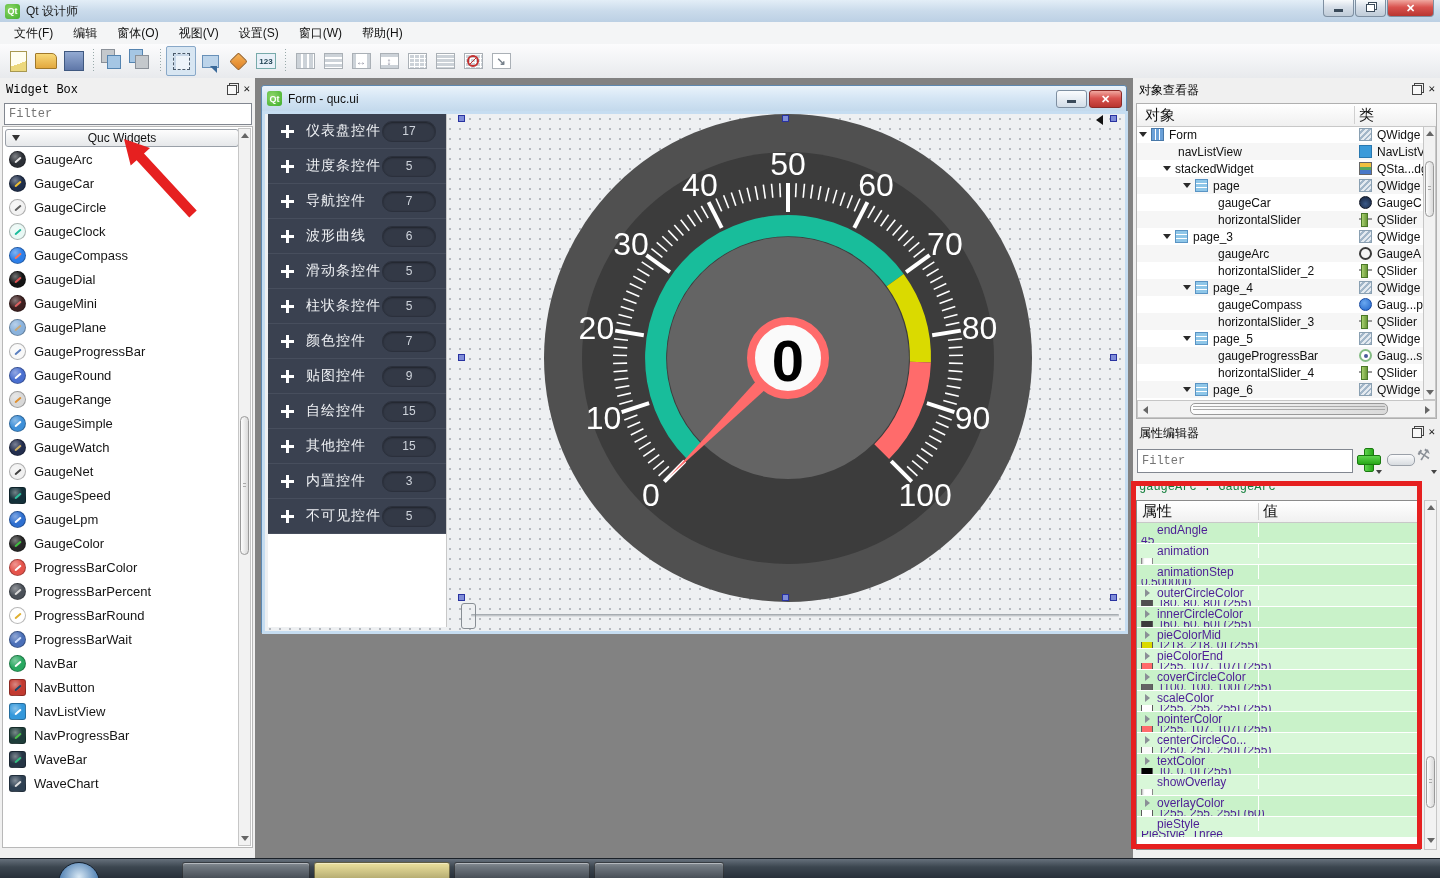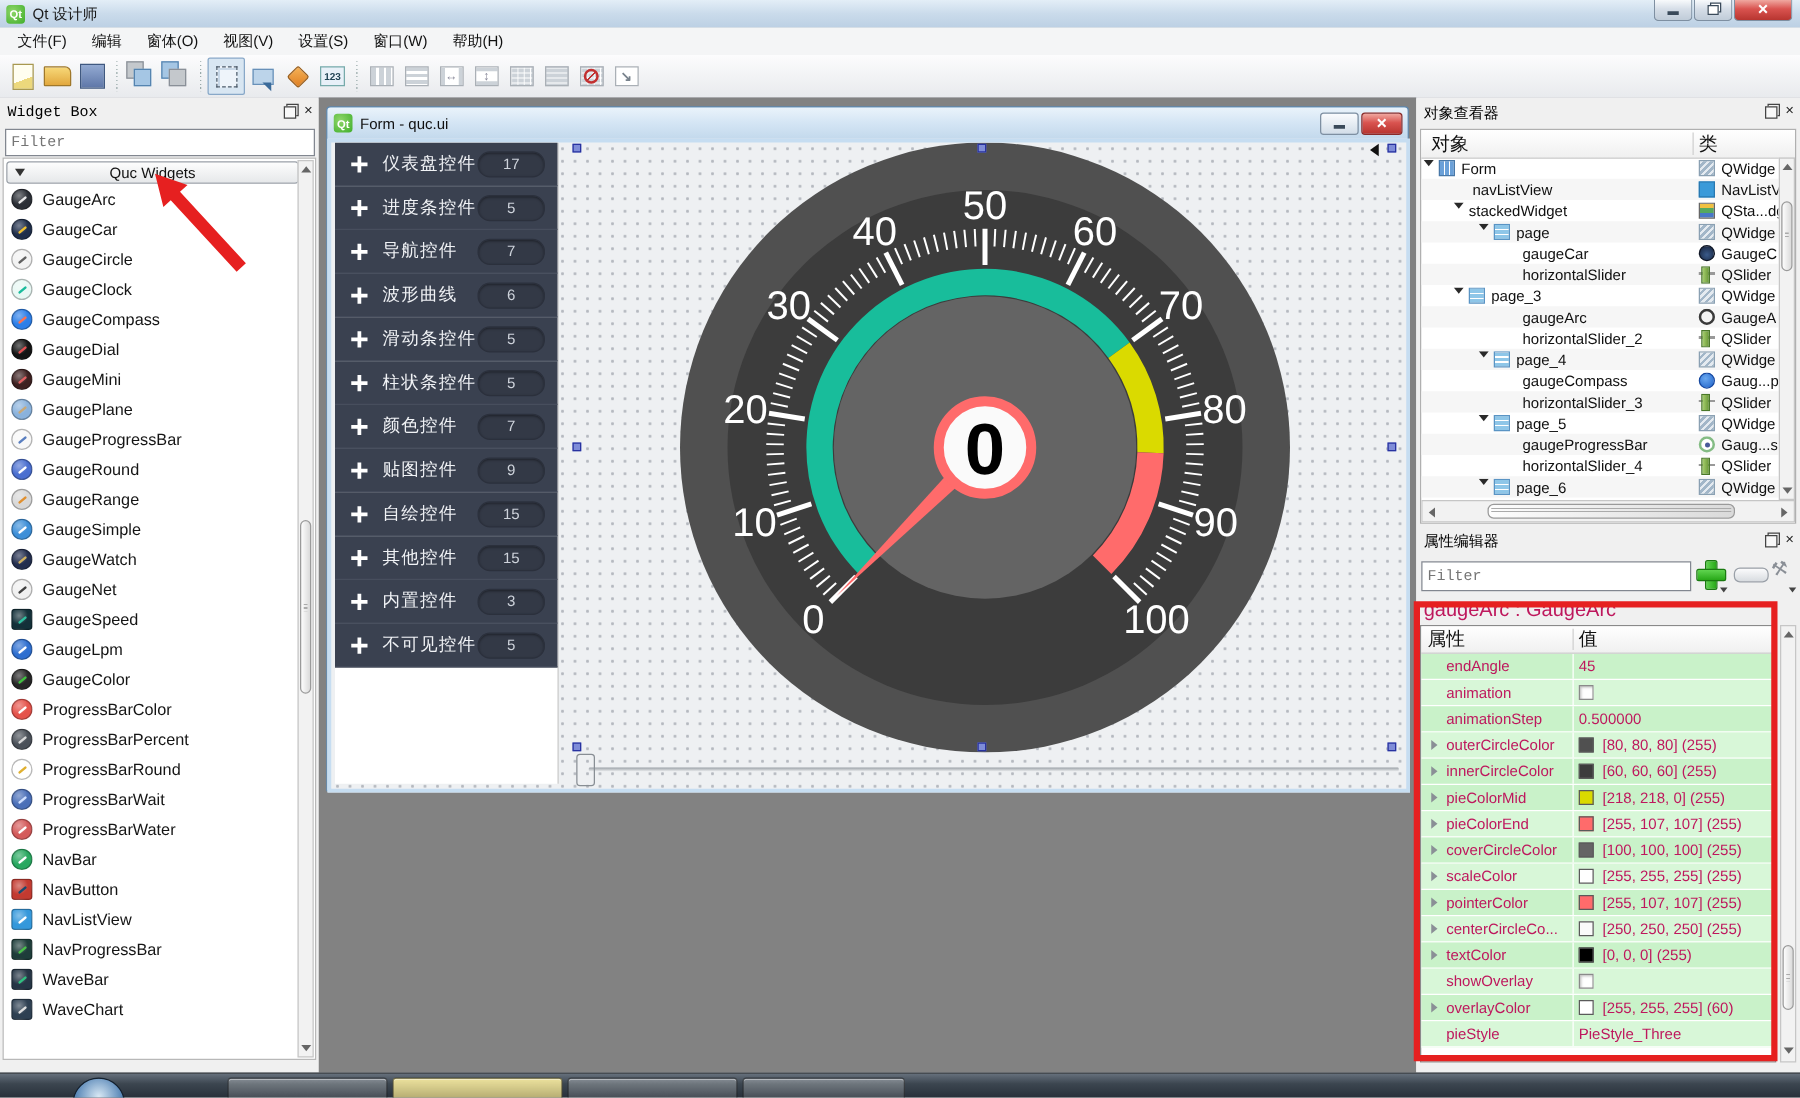--- a/index.html
+++ b/index.html
@@ -118,21 +118,21 @@
   #h-slider-track{position:absolute;height:3px;background:linear-gradient(#9aa0a6,#e8eaec);border-radius:1px;z-index:4;}
   #h-slider-handle{position:absolute;width:13px;height:24px;border:1px solid #888e94;border-radius:3px;
     background:linear-gradient(90deg,#fafbfc,#d8dcе0 60%,#cdd2d6);z-index:5;}
 
   
   #rightcol{position:absolute;left:1133px;top:0;width:307px;height:780px;background:#f0f0f0;}
   .panel-body{position:absolute;background:#fff;border:1px solid #b0b0b0;box-sizing:border-box;overflow:hidden;}
   .grid-header{height:22px;border-bottom:1px solid #c8c8c8;background:linear-gradient(#fff,#f0f0f0);display:flex;align-items:center;font-size:15px;color:#111;position:relative;}
   .oi-row{height:17px;display:flex;align-items:center;font-size:12px;color:#101010;}
   .oi-row.alt{background:#f6f6f6;}
-  .oi-name{display:flex;align-items:flex-start;overflow:hidden;white-space:nowrap;flex:none;width:218px;box-sizing:border-box;}
+  .oi-name{display:flex;align-items:center;overflow:hidden;white-space:nowrap;flex:none;width:218px;box-sizing:border-box;}
   .oi-class{display:flex;align-items:flex-start;overflow:hidden;white-space:nowrap;padding-left:4px;}
   .oi-exp{width:0;height:0;border-left:4px solid transparent;border-right:4px solid transparent;border-top:5px solid #2a2a2a;margin-right:4px;flex:none;}
   .ni{width:13px;height:13px;margin-right:5px;flex:none;box-sizing:border-box;}
   .ni-form{background:repeating-linear-gradient(90deg,#6aa0d8 0 3px,#fff 3px 4px);border:1px solid #4878a8;}
   .ni-layers{background:repeating-linear-gradient(#8ec6e8 0 3px,#fff 3px 4px);border:1px solid #5a94c4;}
   .ci{width:13px;height:13px;margin-right:5px;flex:none;position:relative;box-sizing:border-box;}
   .ci-widget{background:repeating-linear-gradient(135deg,#e4eaf0 0 2px,#a2b6c8 2px 4px);border:1px solid #8aa0b2;}
   .ci-navlist{background:#3a9ad9;border:1px solid #2878b0;}
   .ci-stack{background:linear-gradient(#f0c040 0 33%,#55a860 33% 66%,#4878c8 66%);border:1px solid #666;}
   .ci-gcar{border-radius:50%;background:radial-gradient(circle at 50% 62%,#3a5a8a,#141f36);border:1px solid #0e1524;}
@@ -141,22 +141,22 @@
   .ci-garc{border-radius:50%;background:#f4f4f4;border:2px solid #3a3a3a;}
   .ci-gcompass{border-radius:50%;background:radial-gradient(circle at 40% 35%,#6aa8f0,#1e62c8);border:1px solid #1648a0;}
   .ci-gprogress{border-radius:50%;background:#fff;border:2px solid #84bc84;}
   .ci-gprogress::after{content:"";position:absolute;left:3px;top:3px;width:4px;height:4px;border-radius:50%;background:#4a5a9a;}
   .pe-plus{position:absolute;width:26px;height:26px;}
   .pe-plus::before{content:"";position:absolute;left:9px;top:2px;width:8px;height:22px;background:linear-gradient(90deg,#5fd44f,#28a818);border:1px solid #1a7a10;border-radius:2px;}
   .pe-plus::after{content:"";position:absolute;left:2px;top:9px;width:22px;height:8px;background:linear-gradient(#5fd44f,#28a818);border:1px solid #1a7a10;border-radius:2px;}
   .pe-minusbtn{position:absolute;width:26px;height:10px;border:1px solid #9aa0a8;border-radius:5px;background:linear-gradient(#fbfbfc,#d8dce0);}
   .pe-wrench{position:absolute;font-size:15px;color:#8a8f96;transform:rotate(-0.2rad);}
   .mini-dn{position:absolute;width:0;height:0;border-left:3px solid transparent;border-right:3px solid transparent;border-top:4px solid #444;}
-  #pe-classbar{position:absolute;font-size:16px;color:#be185d;white-space:nowrap;}
-  .pe-row{height:21px;display:flex;border-bottom:1px solid #fff;box-sizing:border-box;background:#c9f2c9;font-size:12px;color:#be185d;}
+  #pe-classbar{position:absolute;font-size:12px;color:#15803d;white-space:nowrap;font-family:Liberation Mono, monospace;}
+  .pe-row{height:21px;display:flex;border-bottom:1px solid #fff;box-sizing:border-box;background:#c9f2c9;font-size:12px;color:#4c1d95;flex-direction:column;}
   .pe-row.alt{background:#d8f7d8;}
   .pe-name{width:122px;flex:none;display:flex;align-items:center;border-right:1px solid #fff;box-sizing:border-box;overflow:hidden;white-space:nowrap;}
   .pe-exp{width:0;height:0;border-top:4px solid transparent;border-bottom:4px solid transparent;border-left:5px solid #8a8f96;margin:0 7px 0 8px;flex:none;}
   .pe-exp-sp{width:20px;flex:none;}
   .pe-value{display:flex;align-items:center;padding-left:4px;overflow:hidden;white-space:nowrap;}
   .sw{width:12px;height:12px;border:1px solid #5a5a5a;margin-right:7px;flex:none;box-sizing:border-box;}
   .cb{width:12px;height:12px;background:#fff;border:1px solid #8a8a8a;box-shadow:inset 1px 1px 2px rgba(0,0,0,.25);box-sizing:border-box;}
 
   
   #taskbar{position:absolute;left:0;top:858px;width:1440px;height:20px;
@@ -393,26 +393,20 @@
               <span class="wb-ico" style="background: radial-gradient(circle at 35% 30%, rgba(255, 255, 255, 0.4), rgba(255, 255, 255, 0) 50%), rgb(255, 255, 255);">
                 <i class="wb-needle" style="background: rgb(224, 176, 48);"></i>
               </span>
               <span class="wb-label">ProgressBarRound</span>
             </div>
             <div class="wb-item">
               <span class="wb-ico" style="background: radial-gradient(circle at 35% 30%, rgba(255, 255, 255, 0.4), rgba(255, 255, 255, 0) 50%), rgb(74, 111, 184);">
                 <i class="wb-needle" style="background: rgb(208, 224, 255);"></i>
               </span>
               <span class="wb-label">ProgressBarWait</span>
-            </div>
-            <div class="wb-item">
-              <span class="wb-ico" style="background: radial-gradient(circle at 35% 30%, rgba(255, 255, 255, 0.4), rgba(255, 255, 255, 0) 50%), rgb(212, 90, 90);">
-                <i class="wb-needle" style="background: rgb(255, 255, 255);"></i>
-              </span>
-              <span class="wb-label">ProgressBarWater</span>
             </div>
             <div class="wb-item">
               <span class="wb-ico" style="background: radial-gradient(circle at 35% 30%, rgba(255, 255, 255, 0.4), rgba(255, 255, 255, 0) 50%), rgb(40, 168, 96);">
                 <i class="wb-needle" style="background: rgb(255, 255, 255);"></i>
               </span>
               <span class="wb-label">NavBar</span>
             </div>
             <div class="wb-item">
               <span class="wb-ico sq" style="background: radial-gradient(circle at 35% 30%, rgba(255, 255, 255, 0.4), rgba(255, 255, 255, 0) 50%), rgb(194, 58, 48);">
                 <i class="wb-needle" style="background: rgb(23, 74, 110);"></i>

